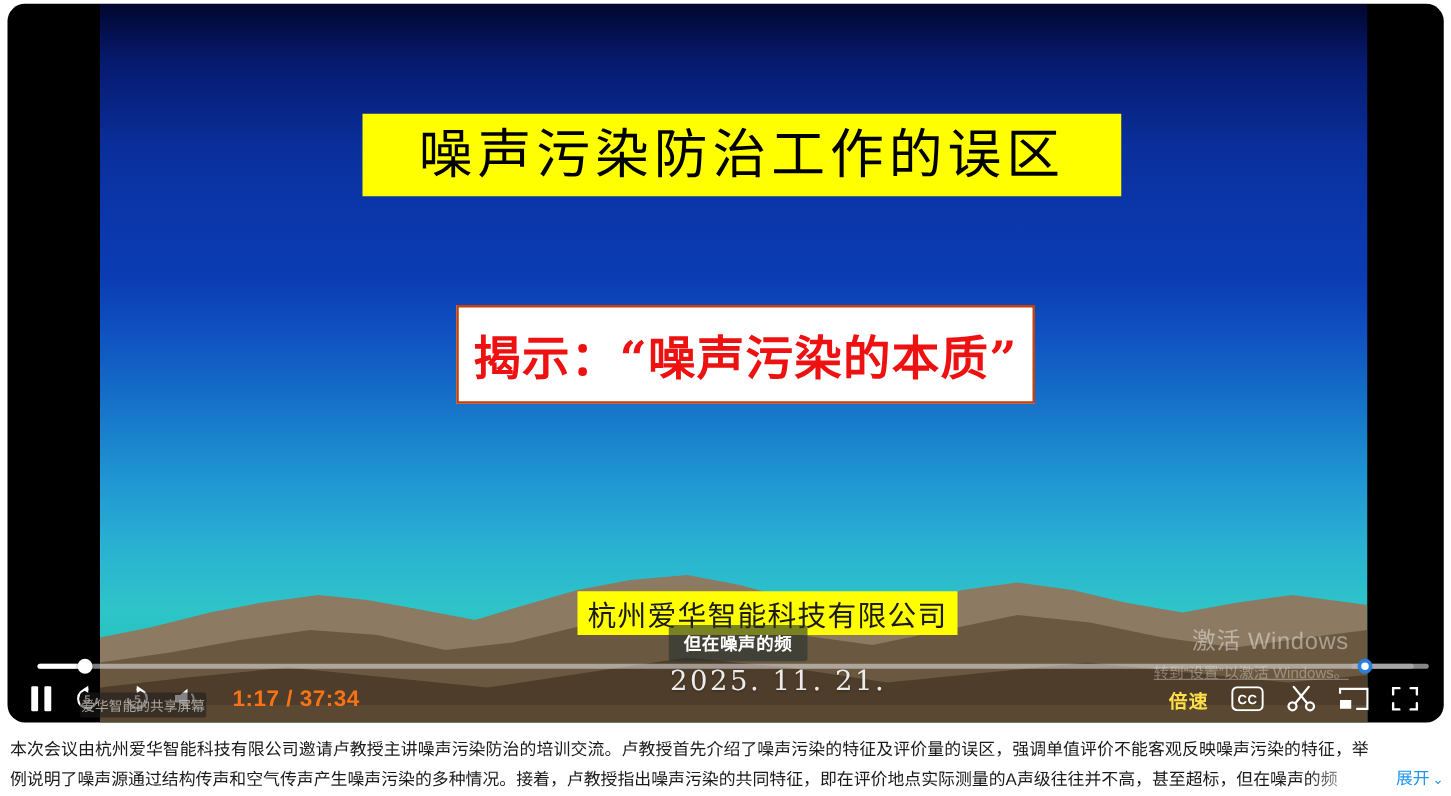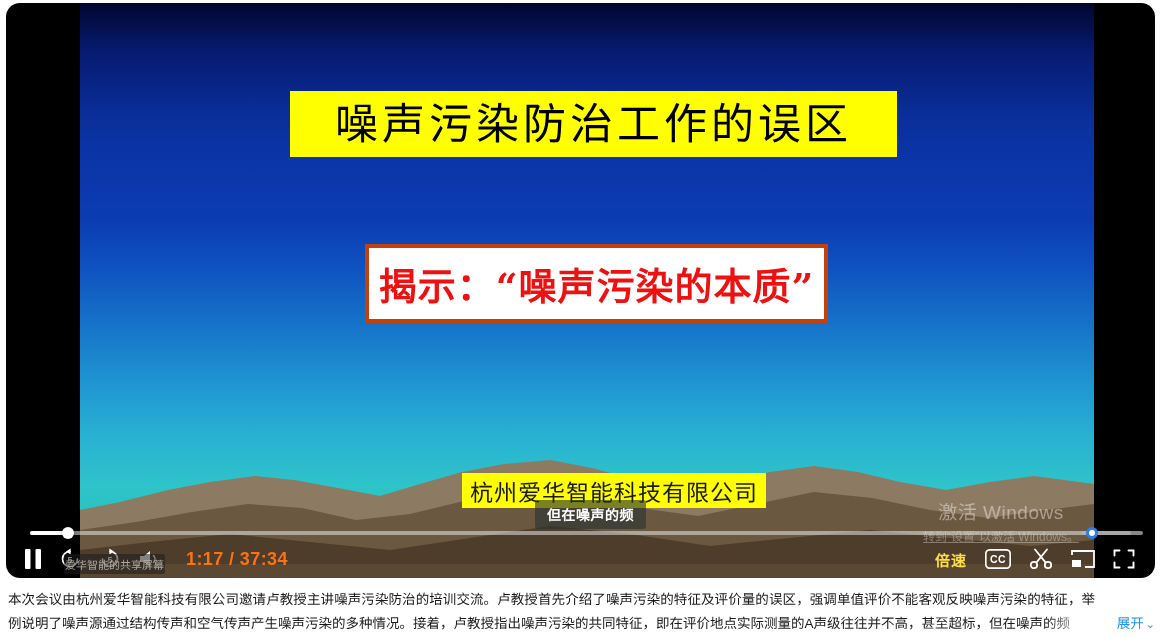--- a/index.html
+++ b/index.html
@@ -86,21 +86,21 @@
     white-space: nowrap;
   }
 
   .slide-sub-box {
     position: absolute;
     left: 285px;
     top: 241px;
     width: 463px;
     height: 79px;
     background: #ffffff;
-    border: 4px solid #c2410c;
+    border: 2px solid #c2410c;
     display: flex;
     align-items: center;
     justify-content: center;
   }
   .slide-sub-box .txt {
     font-family: "DejaVu Serif", "Liberation Serif", serif;
     font-size: 38px;
     font-weight: 700;
     color: #ee1111;
     letter-spacing: 1px;
@@ -153,21 +153,21 @@
     letter-spacing: .5px;
     white-space: nowrap;
   }
 
   
   .win-watermark {
     position: absolute;
     left: 843px;
     top: 494px;
     color: rgba(255,255,255,0.42);
-    text-align: center;
+    text-align: right;
     pointer-events: none;
     user-select: none;
   }
   .win-watermark .wm-line1 {
     font-size: 19px;
     font-weight: 400;
     letter-spacing: .5px;
     white-space: nowrap;
   }
   .win-watermark .wm-line2 {
@@ -392,20 +392,21 @@
     <div class="slide-sub-box">
       <span class="txt">揭示：“噪声污染的本质”</span>
     </div>
 
     <div class="slide-company-box">
       <span class="txt">杭州爱华智能科技有限公司</span>
     </div>
 
     <div class="danmaku">但在噪声的频</div>
 
+    <div class="slide-date">2025. 11. 21.</div>
 
     <div class="win-watermark">
       <div class="wm-line1">激活 Windows</div>
       <div class="wm-line2">转到“设置”以激活 Windows。</div>
     </div>
   </div>
 
   <div id="controls">
 
     <div id="progress-row">

